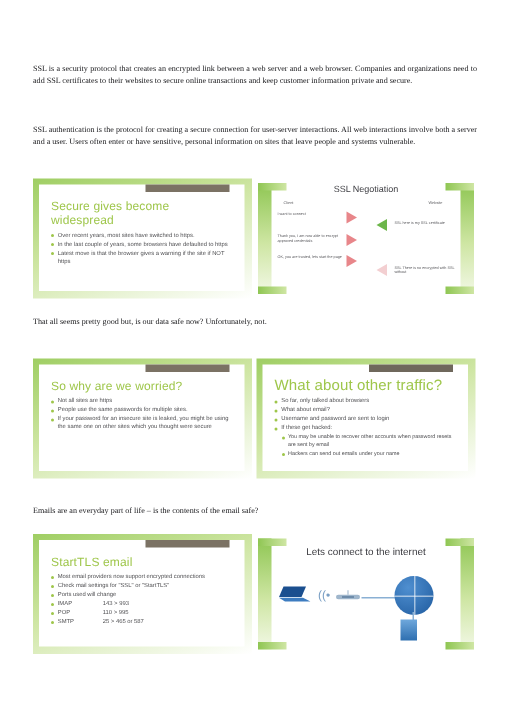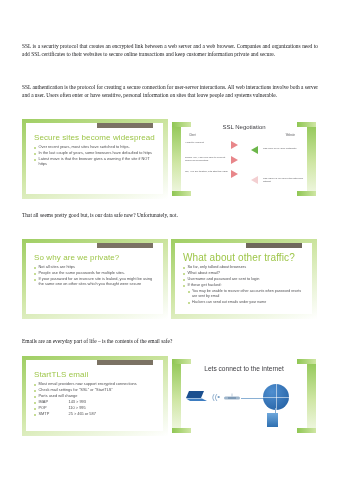--- a/index.html
+++ b/index.html
@@ -107,21 +107,21 @@
 <body>
 
 <div class="page">
 
   <p class="para" id="p1">SSL is a security protocol that creates an encrypted link between a web server and a web browser. Companies and organizations need to add SSL certificates to their websites to secure online transactions and keep customer information private and secure.</p>
   <p class="para" id="p2">SSL authentication is the protocol for creating a secure connection for user-server interactions. All web interactions involve both a server and a user. Users often enter or have sensitive, personal information on sites that leave people and systems vulnerable.</p>
 
   <div class="slide r1 cl frameA">
     <div class="inner">
       <div class="topbar"></div>
-      <div class="s-title">Secure sites become widespread</div>
+      <div class="s-title">Secure gives become widespread</div>
       <ul class="bul">
         <li>Over recent years, most sites have switched to https.</li>
         <li>In the last couple of years, some browsers have defaulted to https</li>
         <li>Latest move is that the browser gives a warning if the site if NOT https</li>
       </ul>
     </div>
   </div>
 
   <div class="slide r1 cr frameB">
     <div class="brk left">
@@ -152,21 +152,21 @@
       <div class="arrow lo" style="left:68px;top:42px"></div>
       <div class="neg-txt" style="left:80px;top:43px">SSL There is no encrypted with SSL without</div>
     </div>
   </div>
 
   <p class="para" id="p3">That all seems pretty good but, is our data safe now? Unfortunately, not.</p>
 
   <div class="slide r2 cl frameA">
     <div class="inner">
       <div class="topbar"></div>
-      <div class="s-title">So why are we private?</div>
+      <div class="s-title">So why are we worried?</div>
       <ul class="bul">
         <li>Not all sites are https</li>
         <li>People use the same passwords for multiple sites.</li>
         <li>If your password for an insecure site is leaked, you might be using the same one on other sites which you thought were secure</li>
       </ul>
     </div>
   </div>
 
   <div class="slide r2 cr frameA">
     <div class="inner">

